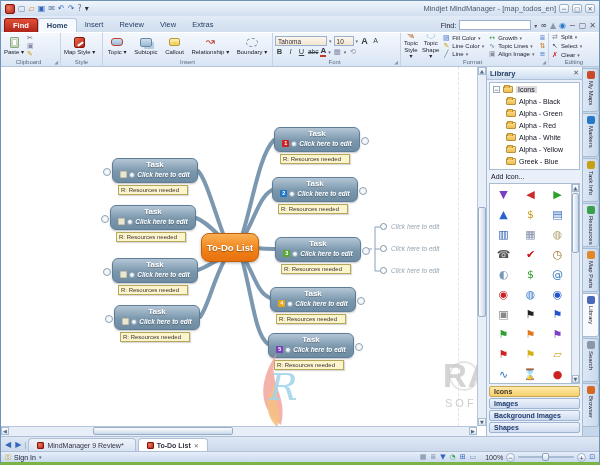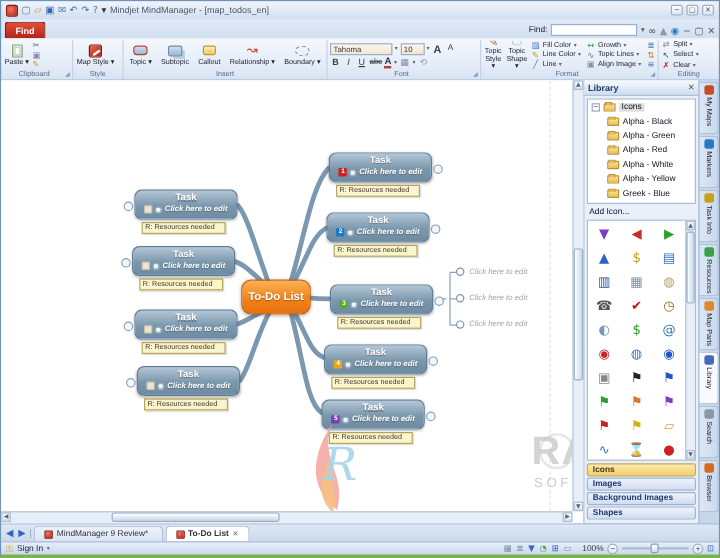--- a/index.html
+++ b/index.html
@@ -6,21 +6,21 @@
 html,body{width:600px;height:465px;overflow:hidden}
 body{font-family:"Liberation Sans",sans-serif;font-size:8px;color:#333}
 .g{font-family:"DejaVu Sans",sans-serif}
 .app{width:600px;height:465px;border:1px solid #6e93b6;border-bottom:3px solid #79b445;background:#cfdcee;display:flex;flex-direction:column;position:relative;overflow:hidden}
 
 
 .titlebar{height:15px;display:flex;align-items:center;gap:3px;padding:1px 4px;background:linear-gradient(#f0f5fc,#d2dff0)}
 .app-logo{width:10px;height:10px;border-radius:2px;background:radial-gradient(circle at 35% 35%,#ef7a60,#b02418);border:1px solid #8a1408}
 .qat{display:flex;gap:3px;align-items:center}
 .qat .qi{font-size:8px;line-height:9px}
-.title{flex:1;text-align:left;color:#4a5a6e;font-size:7.5px}
+.title{flex:1;text-align:right;color:#4a5a6e;font-size:7.5px}
 .winbtns{display:flex;gap:3px}
 .winbtns span{width:10px;height:9px;border:1px solid #9ab0c8;background:linear-gradient(#fff,#dce6f2);border-radius:2px;font-size:6px;line-height:8px;text-align:center;color:#556}
 
 
 .tabrow{height:16px;display:flex;align-items:flex-end;padding:0 3px;background:linear-gradient(#e2ebf7,#d0deef)}
 .mtabs{display:flex;align-items:flex-end}
 .mtab{padding:2px 8px 2px;color:#1e3a5f;font-size:7.5px}
 .mtab.file{background:linear-gradient(#e05038,#b02418);color:#fff;font-weight:bold;border-radius:3px 3px 0 0;border:1px solid #8a1408;border-bottom:none}
 .mtab.active{background:#f6f9fd;border:1px solid #b8c8dc;border-bottom:none;border-radius:3px 3px 0 0;font-weight:bold}
 .findwrap{margin-left:auto;display:flex;align-items:center;gap:3px;padding-bottom:2px}
@@ -182,20 +182,28 @@
 
     <span class="g" data-name="minimize-button">−</span>
         <span class="g" data-name="restore-button">▢</span>
         <span class="g" data-name="close-button">✕</span>
       </div>
   </div>
 
   <div class="tabrow" data-name="ribbon-tab-row">
     <div class="mtabs">
       <span class="mtab file" data-name="tab-file">Find</span>
+      <span style="display:flex" data-name="menu-tabs">
+
+      <span class="mtab active" data-name="menu-tab">Home</span>
+          <span class="mtab" data-name="menu-tab">Insert</span>
+          <span class="mtab" data-name="menu-tab">Review</span>
+          <span class="mtab" data-name="menu-tab">View</span>
+          <span class="mtab" data-name="menu-tab">Extras</span>
+        </span>
     </div>
     <div class="findwrap" data-name="find-area">
       <label data-name="find-label">Find:</label>
       <input class="find-input" data-name="find-input" style="">
       <span class="find-dd g" data-name="find-dropdown-icon">▾</span>
       <span style="display:flex;gap:3px">
 
       <span class="fic g" data-name="binoculars-icon" style="color: rgb(51, 68, 85);">∞</span>
           <span class="fic g" data-name="alerts-icon" style="color: rgb(136, 152, 168);">▲</span>
           <span class="fic g" data-name="account-icon" style="color: rgb(40, 120, 200);">◉</span>

